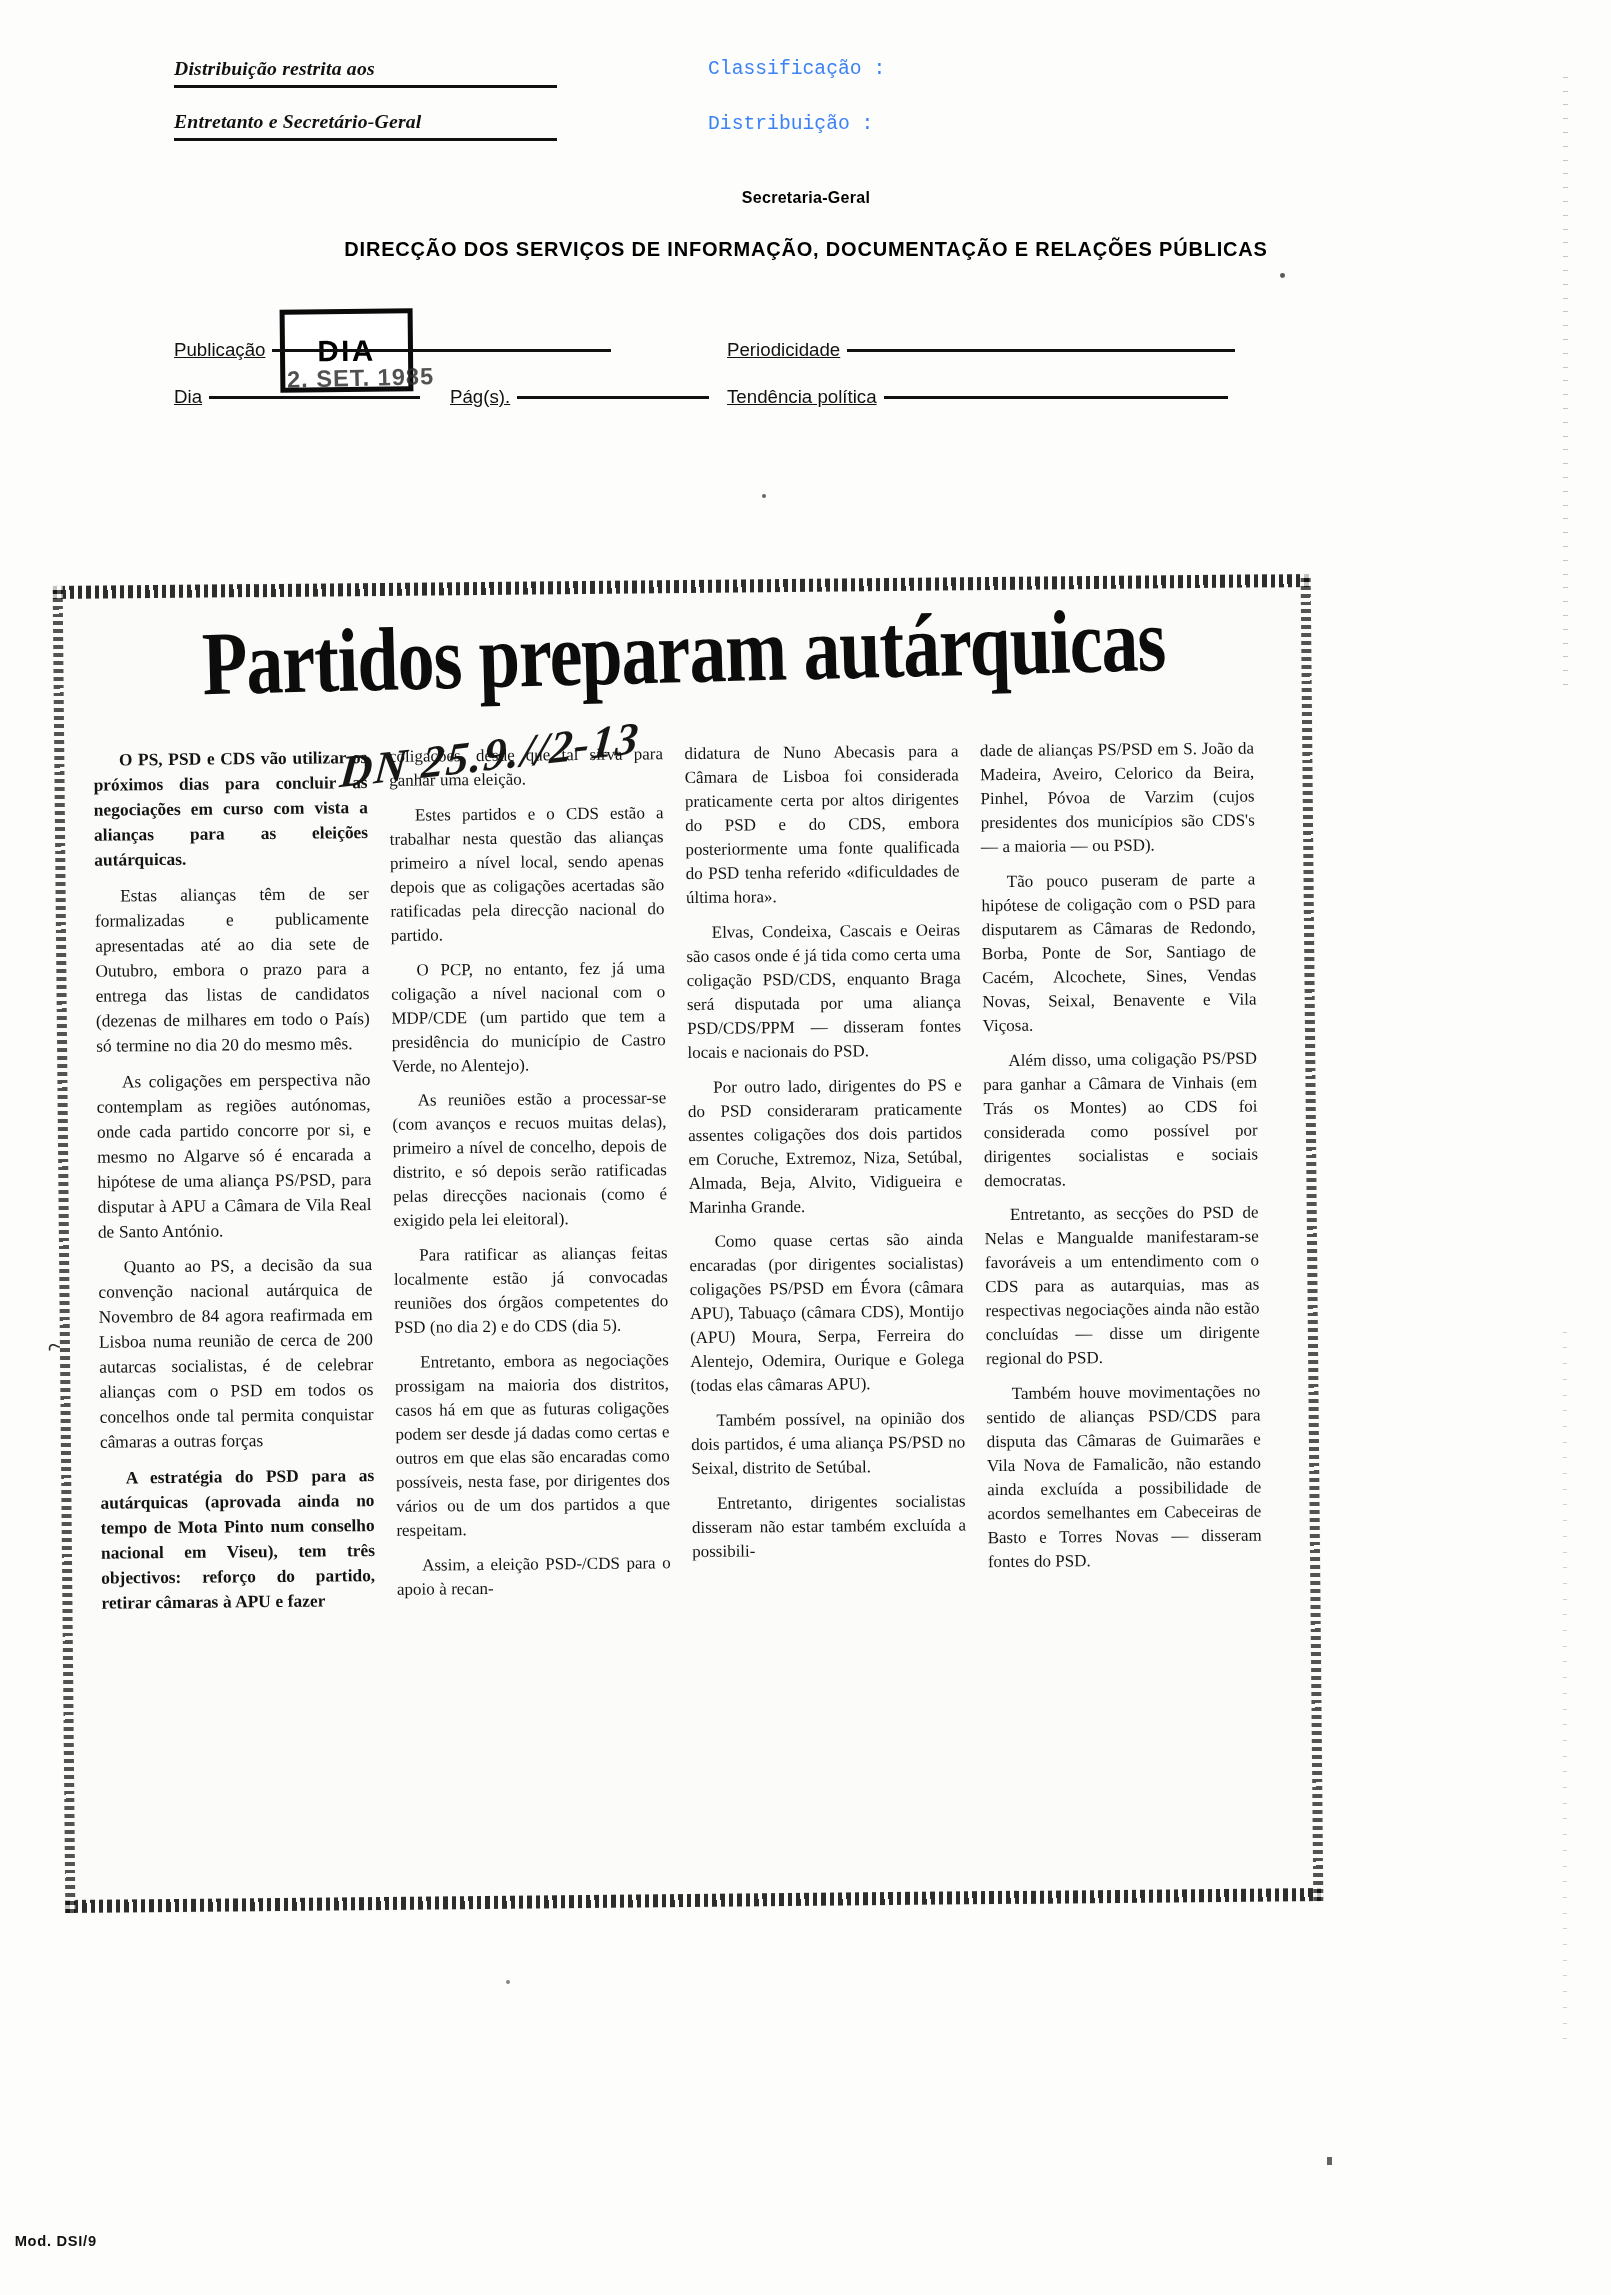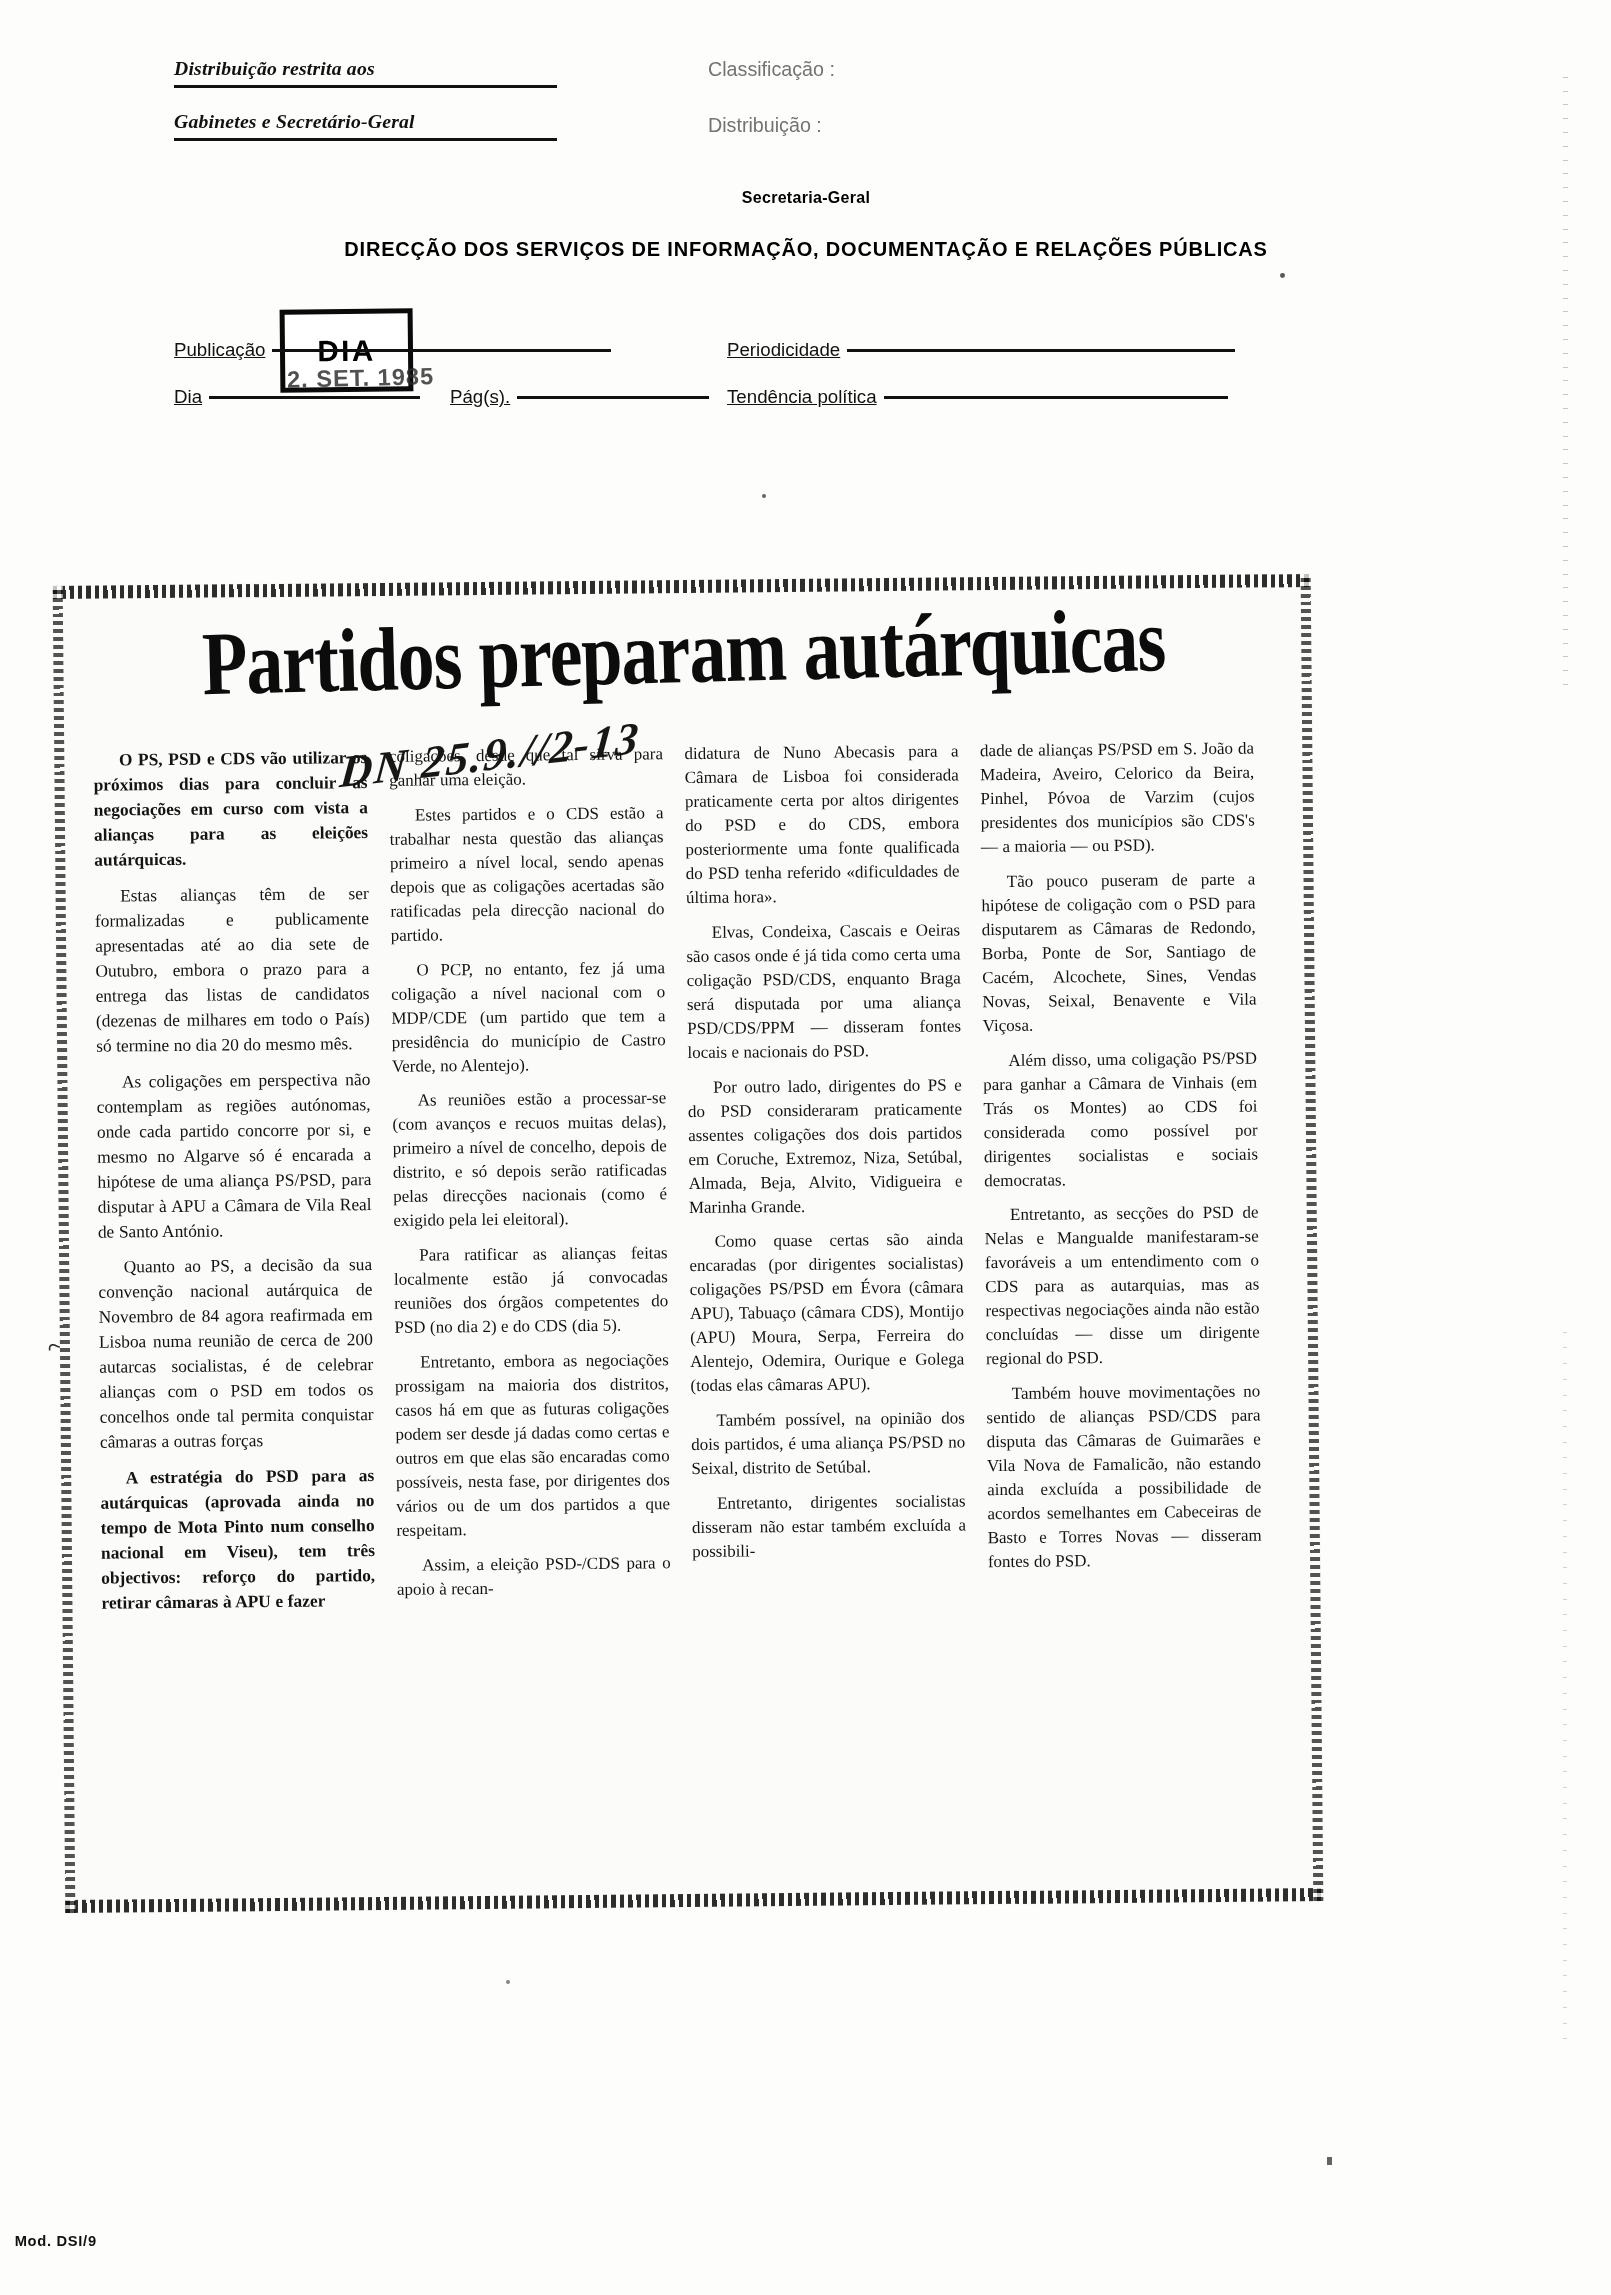--- a/index.html
+++ b/index.html
@@ -14,22 +14,22 @@
   .hdr-left{position:absolute;left:174px;top:57px;width:383px;}
   .hdr-left .ln{
     font-family:"Liberation Serif", serif;
     font-style:italic;font-weight:bold;
     font-size:19.7px;letter-spacing:0.2px;color:#111;
     padding-bottom:4.9px;border-bottom:3.4px solid #111;margin-bottom:22.6px;
     white-space:nowrap;
   }
   .hdr-right{position:absolute;left:708px;top:58px;}
   .hdr-right .ln{
-    font-size:19.7px;color:#737373;margin-bottom:33px;white-space:nowrap;
-    font-family:Liberation Sans, sans-serif;
+    font-size:19.7px;color:#3b82f6;margin-bottom:33px;white-space:nowrap;
+    font-family:Liberation Mono, monospace;
   }
 
   .ctr{position:absolute;left:0;right:0;text-align:center;color:#000;}
   .t-main{top:150px;font-size:22.6px;font-weight:bold;letter-spacing:1.1px;}
   .t-sub{top:189px;font-size:16px;font-weight:bold;letter-spacing:0.3px;}
   .t-dir{top:224px;font-size:20px;font-weight:bold;letter-spacing:0.8px;margin-top:14px;}
   .t-div{top:264px;font-size:14.2px;font-weight:bold;letter-spacing:0.7px;}
 
   
   .stamp{
@@ -145,21 +145,21 @@
   .squiggle{position:absolute;left:47px;top:1327px;font-size:34px;color:#1a1a1a;
     font-family:"Liberation Serif", serif;transform:rotate(-14deg);opacity:.9;}
 </style>
 </head>
 <body>
 
 <div id="sheet">
 
   <div class="hdr-left">
     <div class="ln">Distribuição restrita aos</div>
-    <div class="ln">Gabinetes e Secretário-Geral</div>
+    <div class="ln">Entretanto e Secretário-Geral</div>
   </div>
 
   <div class="hdr-right">
     <div class="ln">Classificação :</div>
     <div class="ln">Distribuição :</div>
   </div>
 
   <div class="ctr t-sub">Secretaria-Geral</div>
   <div class="ctr t-dir">DIRECÇÃO  DOS  SERVIÇOS  DE  INFORMAÇÃO,  DOCUMENTAÇÃO  E  RELAÇÕES  PÚBLICAS</div>
 

